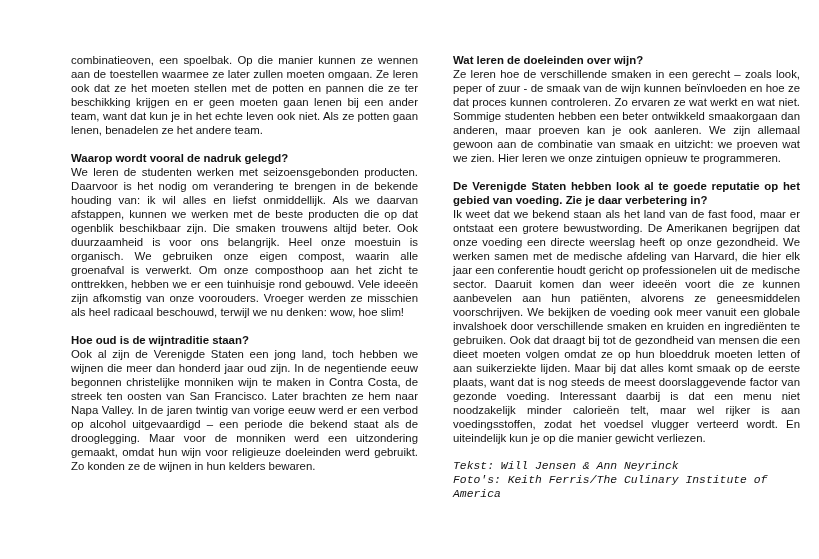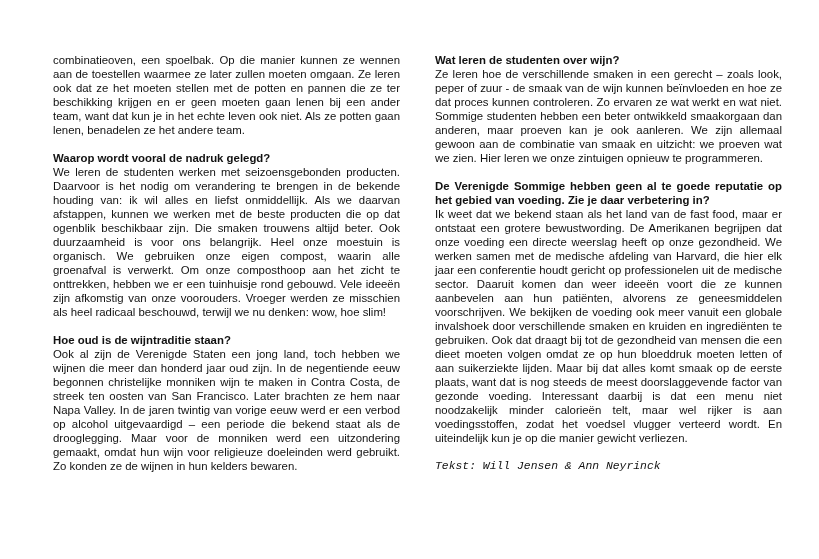--- a/index.html
+++ b/index.html
@@ -1,18 +1,18 @@
 <!DOCTYPE html>
 <html><head>
 <meta charset="utf-8">
 <style>
   html, body { margin: 0; padding: 0; background: #ffffff; }
   body { width: 819px; height: 559px; position: relative; overflow: hidden;
          font-family: "Liberation Sans", sans-serif; color: #111; }
-  .col { position: absolute; top: 53px; width: 347px; font-size: 11.4px; line-height: 14px; }
+  .col { position: absolute; top: 53px; width: 347px; font-size: 11.4px; line-height: 14px; margin-left: 18px; }
   .col.left { left: 53px; }
   .col.right { left: 435px; }
   p { margin: 0 0 14px 0; text-align: justify; text-align-last: left; }
   p.last { margin-bottom: 0; }
   .h { font-weight: bold; display: block; text-align: justify; text-align-last: left; }
   .credits { font-style: italic; margin: 0; font-family: Liberation Mono, monospace; }
   .credits span { display: block; }
 </style>
 </head>
 <body>
@@ -24,23 +24,24 @@
     <span>We leren de studenten werken met seizoensgebonden producten. Daarvoor is het nodig om verandering te brengen in de bekende houding van: ik wil alles en liefst onmiddellijk. Als we daarvan afstappen, kunnen we werken met de beste producten die op dat ogenblik beschikbaar zijn. Die smaken trouwens altijd beter. Ook duurzaamheid is voor ons belangrijk. Heel onze moestuin is organisch. We gebruiken onze eigen compost, waarin alle groenafval is verwerkt. Om onze composthoop aan het zicht te onttrekken, hebben we er een tuinhuisje rond gebouwd. Vele ideeën zijn afkomstig van onze voorouders. Vroeger werden ze misschien als heel radicaal beschouwd, terwijl we nu denken: wow, hoe slim!</span>
   </p>
   <p class="last">
     <span class="h">Hoe oud is de wijntraditie staan?</span>
     <span>Ook al zijn de Verenigde Staten een jong land, toch hebben we wijnen die meer dan honderd jaar oud zijn. In de negentiende eeuw begonnen christelijke monniken wijn te maken in Contra Costa, de streek ten oosten van San Francisco. Later brachten ze hem naar Napa Valley. In de jaren twintig van vorige eeuw werd er een verbod op alcohol uitgevaardigd – een periode die bekend staat als de drooglegging. Maar voor de monniken werd een uitzondering gemaakt, omdat hun wijn voor religieuze doeleinden werd gebruikt. Zo konden ze de wijnen in hun kelders bewaren.</span>
   </p>
 </div>
 
 <div class="col right">
   <p>
-    <span class="h">Wat leren de studenten over wijn?</span>
+    <span class="h">Wat leren de doeleinden over wijn?</span>
     <span>Ze leren hoe de verschillende smaken in een gerecht – zoals look, peper of zuur - de smaak van de wijn kunnen beïnvloeden en hoe ze dat proces kunnen controleren. Zo ervaren ze wat werkt en wat niet. Sommige studenten hebben een beter ontwikkeld smaakorgaan dan anderen, maar proeven kan je ook aanleren. We zijn allemaal gewoon aan de combinatie van smaak en uitzicht: we proeven wat we zien. Hier leren we onze zintuigen opnieuw te programmeren.</span>
   </p>
   <p>
-    <span class="h">De Verenigde Sommige hebben geen al te goede reputatie op het gebied van voeding. Zie je daar verbetering in?</span>
+    <span class="h">De Verenigde Staten hebben look al te goede reputatie op het gebied van voeding. Zie je daar verbetering in?</span>
     <span>Ik weet dat we bekend staan als het land van de fast food, maar er ontstaat een grotere bewustwording. De Amerikanen begrijpen dat onze voeding een directe weerslag heeft op onze gezondheid. We werken samen met de medische afdeling van Harvard, die hier elk jaar een conferentie houdt gericht op professionelen uit de medische sector. Daaruit komen dan weer ideeën voort die ze kunnen aanbevelen aan hun patiënten, alvorens ze geneesmiddelen voorschrijven. We bekijken de voeding ook meer vanuit een globale invalshoek door verschillende smaken en kruiden en ingrediënten te gebruiken. Ook dat draagt bij tot de gezondheid van mensen die een dieet moeten volgen omdat ze op hun bloeddruk moeten letten of aan suikerziekte lijden. Maar bij dat alles komt smaak op de eerste plaats, want dat is nog steeds de meest doorslaggevende factor van gezonde voeding. Interessant daarbij is dat een menu niet noodzakelijk minder calorieën telt, maar wel rijker is aan voedingsstoffen, zodat het voedsel vlugger verteerd wordt. En uiteindelijk kun je op die manier gewicht verliezen.</span>
   </p>
   <div class="credits">
     <span>Tekst: Will Jensen &amp; Ann Neyrinck</span>
+    <span>Foto's: Keith Ferris/The Culinary Institute of America</span>
   </div>
 </div>
 
 </body></html>

